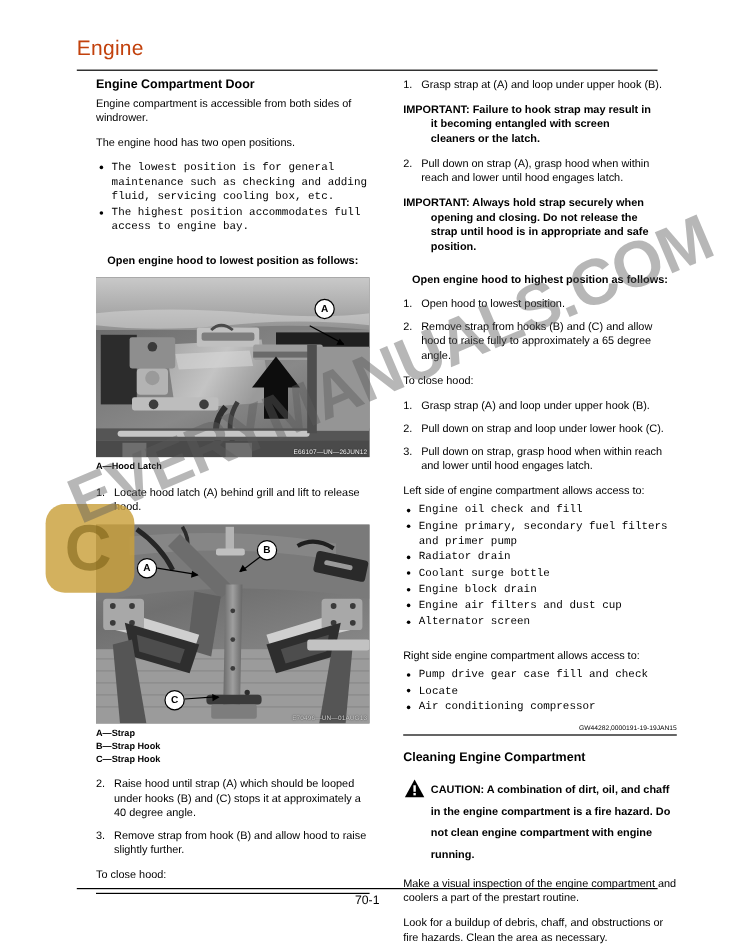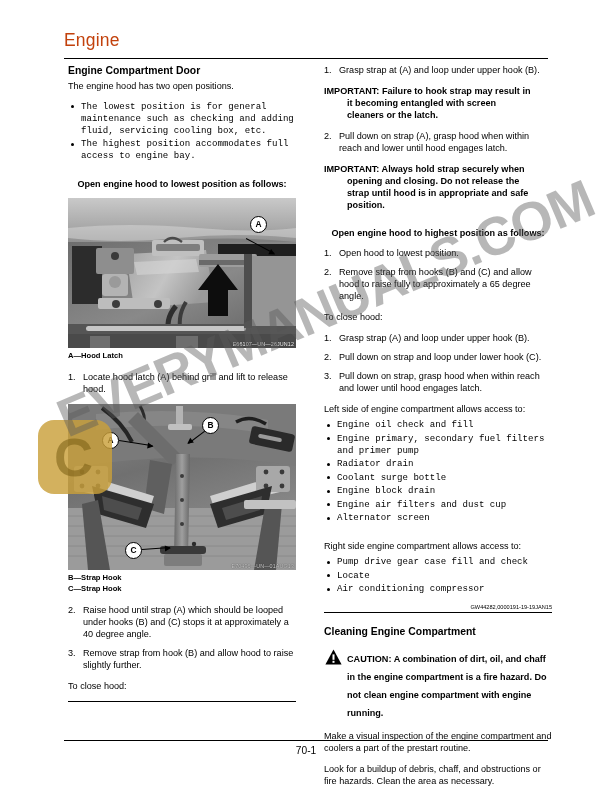--- a/index.html
+++ b/index.html
@@ -36,21 +36,21 @@
     padding-bottom: 7px;
   }
   .header-rule {
     border-top: 1.4px solid #000;
     width: 100%;
   }
 
   
   .columns {
     position: absolute;
-    left: 68px;
+    left: 80px;
     top: 64px;
     width: 484px;
     height: 680px;
   }
   .col {
     position: absolute;
     top: 0;
     width: 228px;
   }
   .col-left  { left: 0; }
@@ -294,20 +294,21 @@
     <div class="page-title">Engine</div>
     <div class="header-rule"></div>
   </div>
 
   <div class="columns">
 
     <div class="col col-left">
 
       <h2 class="section-heading">Engine Compartment Door</h2>
 
+      <p class="body-text">Engine compartment is accessible from both sides of windrower.</p>
 
       <p class="body-text">The engine hood has two open positions.</p>
 
       <ul class="bullets">
         <li>The lowest position is for general maintenance such as checking and adding fluid, servicing cooling box, etc.</li>
         <li>The highest position accommodates full access to engine bay.</li>
       </ul>
 
       <div class="gap-sm"></div>
 
@@ -471,20 +472,21 @@
           <div class="callout" style="left:34px; top:28px;">A</div>
 
           <div class="leader" style="left:141px; top:23px; width:26px; transform: rotate(143deg);"></div>
           <div class="callout" style="left:134px; top:13px;">B</div>
 
           <div class="leader" style="left:74px; top:145px; width:28px; transform: rotate(-4deg);"></div>
           <div class="callout" style="left:57px; top:138px;">C</div>
           <div class="fig-code dark">E70496—UN—01AUG13</div>
         </div>
         <div class="legend">
+          <div>A—Strap</div>
           <div>B—Strap Hook</div>
           <div>C—Strap Hook</div>
         </div>
       </div>
 
       <ol class="steps">
         <li>
           <span class="num">2.</span>
           <span>Raise hood until strap (A) which should be looped under hooks (B) and (C) stops it at approximately a 40 degree angle.</span>
         </li>

